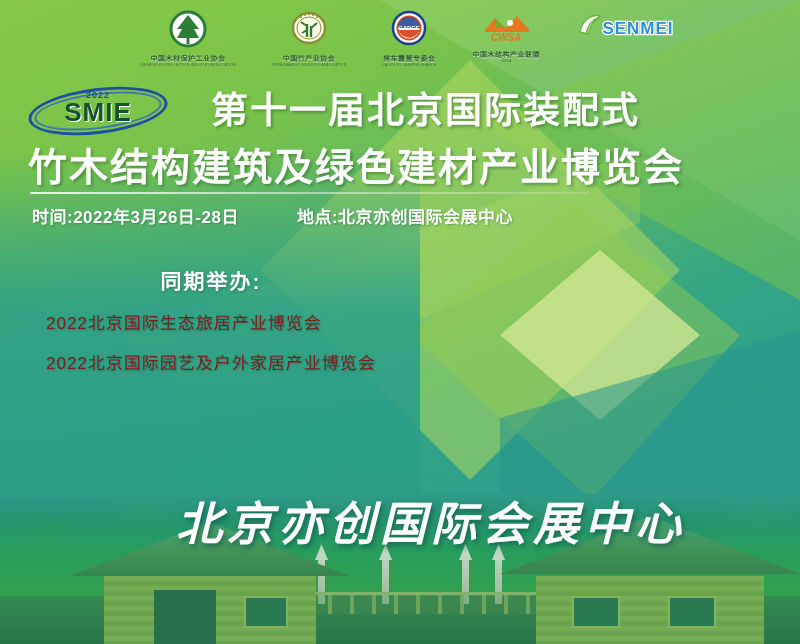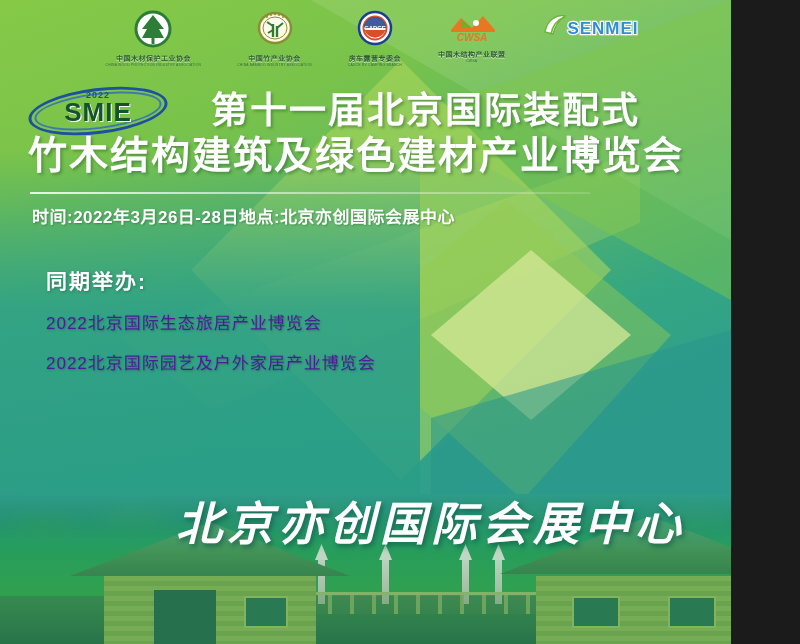--- a/index.html
+++ b/index.html
@@ -1,19 +1,19 @@
 <!DOCTYPE html>
 <html lang="zh-CN"><head>
 <meta charset="utf-8">
 <title>SMIE 2022</title>
 <style>
   html,body{margin:0;padding:0;background:#1b1b1b;}
   *{box-sizing:border-box;}
   #poster{
-    position:relative;width:731px;height:644px;overflow:hidden;
+    position:relative;width:800px;height:644px;overflow:hidden;
     font-family:"Liberation Sans","DejaVu Sans",sans-serif;
     background:#6cc04a;
   }
 
   
   .bg-base{position:absolute;inset:0;
     background:linear-gradient(160deg,#86c947 0%,#79c34b 22%,#58b469 42%,#34a683 58%,#2f9f8c 72%,#2f9f8c 100%);}
   .bg-left-teal{position:absolute;left:0;top:150px;width:420px;height:420px;
     background:linear-gradient(180deg,rgba(45,160,135,0) 0%,rgba(44,160,136,.88) 38%,rgba(42,156,134,.95) 100%);}
   .poly{position:absolute;}
@@ -103,34 +103,34 @@
   .smie-ring2{position:absolute;left:6px;top:5px;right:6px;bottom:5px;
     border:2px solid #2f66c4;border-radius:50%/50%;transform:rotate(-7deg);opacity:.8;}
   .smie-text{position:absolute;left:0;right:0;top:11px;text-align:center;
     font-size:26px;font-weight:bold;color:#14532d;letter-spacing:1px;
     text-shadow:1px 1px 0 #ffffff;line-height:1;}
   .smie-year{position:absolute;left:0;right:0;top:2px;text-align:center;
     font-size:9px;font-weight:bold;color:#1d4fa3;letter-spacing:1px;}
   .title1{font-size:37px;font-weight:bold;color:#ffffff;letter-spacing:2px;
     line-height:1.05;text-shadow:2px 2px 3px rgba(40,90,40,.45);white-space:nowrap;margin-left:33px;}
   .title2{font-size:39px;font-weight:bold;color:#ffffff;letter-spacing:2px;
-    line-height:1.15;margin-top:0;text-shadow:2px 2px 3px rgba(40,90,40,.45);white-space:nowrap;}
+    line-height:1.15;margin-top:12px;text-shadow:2px 2px 3px rgba(40,90,40,.45);white-space:nowrap;}
 
   .hr{position:absolute;left:30px;top:192px;width:560px;height:2px;
     background:linear-gradient(90deg,rgba(255,255,255,.85),rgba(255,255,255,.15));}
 
-  .meta{position:absolute;left:32px;top:203px;display:flex;
+  .meta{position:absolute;left:32px;top:203px;display:flex;gap:58px;
     font-size:17px;color:#ffffff;font-weight:bold;letter-spacing:.5px;
     text-shadow:1px 1px 2px rgba(40,90,40,.45);}
 
   
   .concurrent{position:absolute;left:46px;top:265px;}
   .conc-title{font-size:21px;font-weight:bold;color:#ffffff;letter-spacing:2px;
-    text-shadow:1px 1px 3px rgba(20,80,70,.5);margin-bottom:14px;}
-  .conc-item{font-size:17px;color:#4c1d95;letter-spacing:1px;margin-bottom:15px;
+    text-shadow:1px 1px 3px rgba(20,80,70,.5);margin-bottom:14px;text-align:center;}
+  .conc-item{font-size:17px;color:#7f1d1d;letter-spacing:1px;margin-bottom:15px;
     text-shadow:1px 1px 2px rgba(20,80,70,.45);}
 
   
   .slogan1{position:absolute;left:44px;top:421px;font-size:50px;font-weight:bold;
     color:#ffffff;letter-spacing:6px;font-family:"DejaVu Serif","Liberation Serif",serif;
     font-style:italic;text-shadow:2px 3px 5px rgba(10,70,60,.55);white-space:nowrap;}
   .slogan2{position:absolute;left:176px;top:487px;font-size:46px;font-weight:bold;
     color:#ffffff;letter-spacing:5px;font-family:"DejaVu Serif","Liberation Serif",serif;
     font-style:italic;text-shadow:2px 3px 5px rgba(10,70,60,.55);white-space:nowrap;}
 </style>

